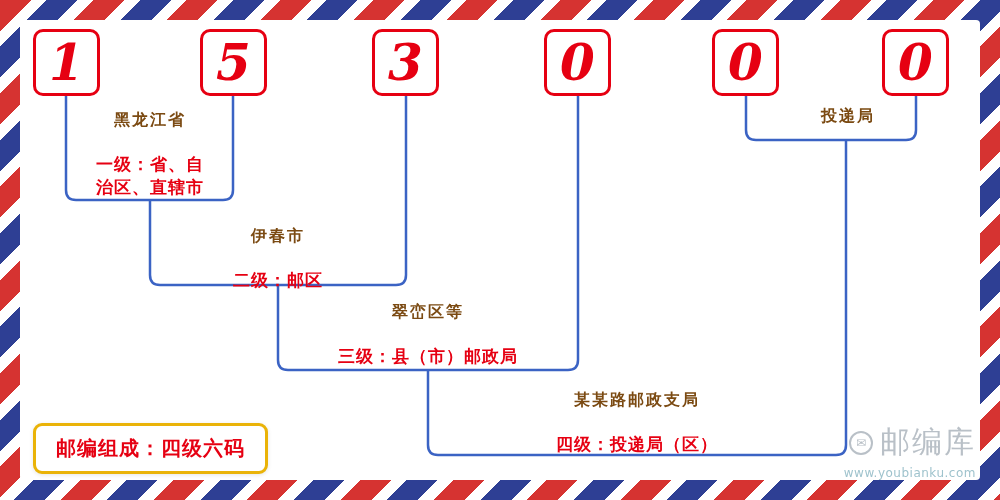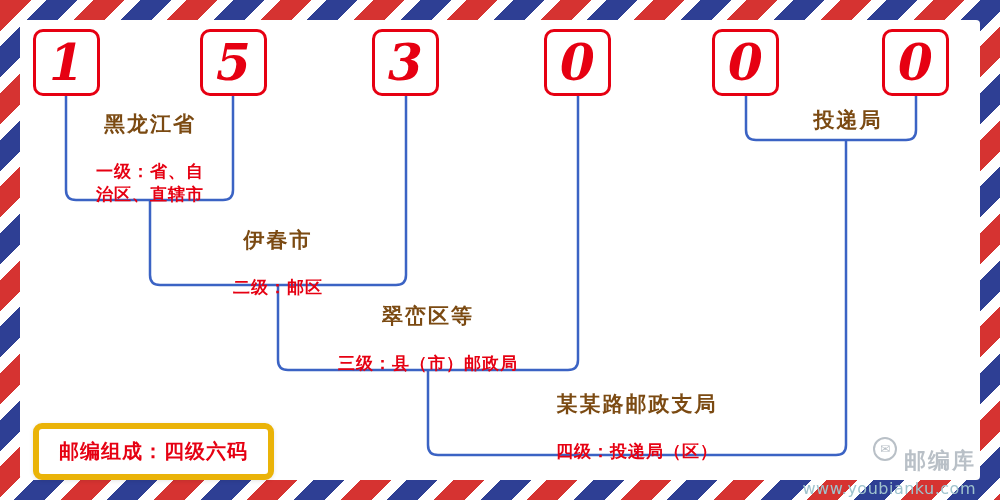--- a/index.html
+++ b/index.html
@@ -18,37 +18,37 @@
   .connectors path{fill:none;stroke:var(--connector-blue);stroke-width:2.5px;}
   .digit-box{
     position:absolute;top:29px;width:67px;height:67px;box-sizing:border-box;
     background:#fff;border:3px solid var(--digit-red);border-radius:10px;
     display:flex;align-items:center;justify-content:center;
     font-family:"DejaVu Serif","Liberation Serif",serif;
     font-style:italic;font-weight:bold;font-size:50px;color:var(--digit-red);
   }
   .d1{left:33px}.d2{left:200px}.d3{left:372px}.d4{left:544px}.d5{left:712px}.d6{left:882px}
   .label-group{position:absolute;transform:translateX(-50%);text-align:center;white-space:nowrap;}
-  .lg-title{display:block;font-size:21px;font-weight:bold;color:var(--title-brown);letter-spacing:2px;}
+  .lg-title{display:block;font-size:16px;font-weight:bold;color:var(--title-brown);letter-spacing:2px;}
   .lg-desc{display:block;font-size:17px;font-weight:bold;color:var(--desc-red);line-height:23px;margin-top:22px;letter-spacing:1px;}
   .lg-desc2{display:block;font-size:17px;font-weight:bold;color:var(--desc-red);line-height:23px;letter-spacing:1px;}
   .g1{left:150px;top:110px}.g2{left:278px;top:226px}.g3{left:428px;top:302px}.g4{left:637px;top:390px}.g5{left:848px;top:106px}
   .note{
     position:absolute;left:33px;top:423px;background:#fff;border-radius:9px;
     padding:9px 20px;font-size:20px;font-weight:bold;color:var(--desc-red);
-    letter-spacing:1px;box-shadow:0 1px 4px rgba(0,0,0,0.10);border:6px solid #eab308;
+    letter-spacing:1px;box-shadow:0 1px 4px rgba(0,0,0,0.10);border:3px solid #eab308;
   }
   .watermark{position:absolute;right:24px;top:422px;text-align:right;color:var(--watermark-gray);}
   .wm-row{display:flex;align-items:center;gap:7px;justify-content:flex-end;}
   .wm-icon{
     width:24px;height:24px;box-sizing:border-box;border:2px solid var(--watermark-gray);
     border-radius:50%;display:flex;align-items:center;justify-content:center;font-size:12px;line-height:1;
   }
-  .wm-brand{font-size:22px;font-weight:bold;letter-spacing:2px;margin-top:24px;}
-  .wm-url{font-size:16px;color:var(--watermark-url);margin-top:3px;letter-spacing:0.5px;}
+  .wm-brand{font-size:30px;font-weight:normal;letter-spacing:2px;}
+  .wm-url{font-size:12px;color:var(--watermark-url);margin-top:3px;letter-spacing:0.5px;}
 </style>
 </head>
 <body>
 
 <div class="page">
   <div class="stripe-frame"></div>
   <div class="inner-white"></div>
 
   <svg class="connectors" viewBox="0 0 1000 500" xmlns="http://www.w3.org/2000/svg">
     <path d="M 66 96 V 190 Q 66 200 76 200 H 223 Q 233 200 233 190 V 96"></path>

